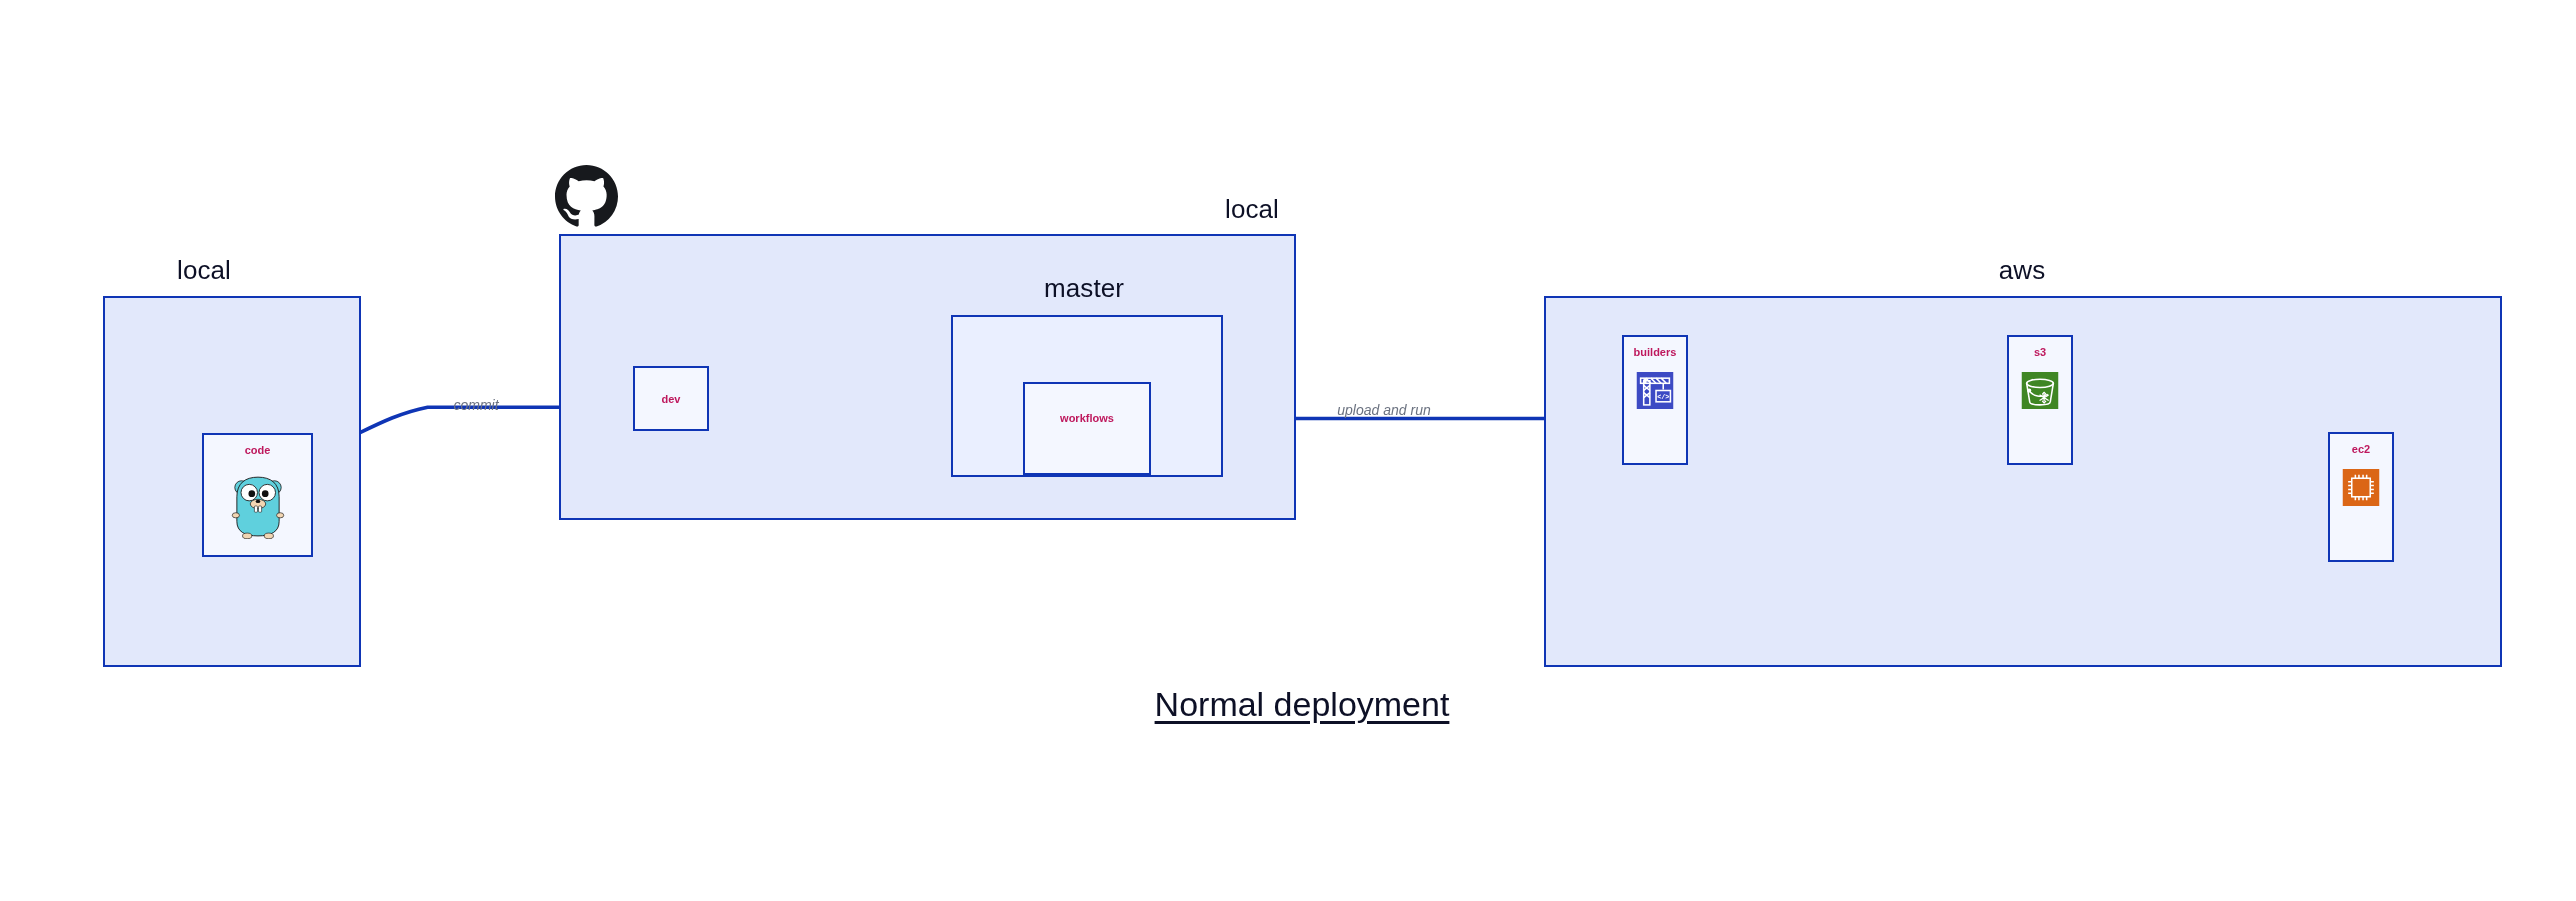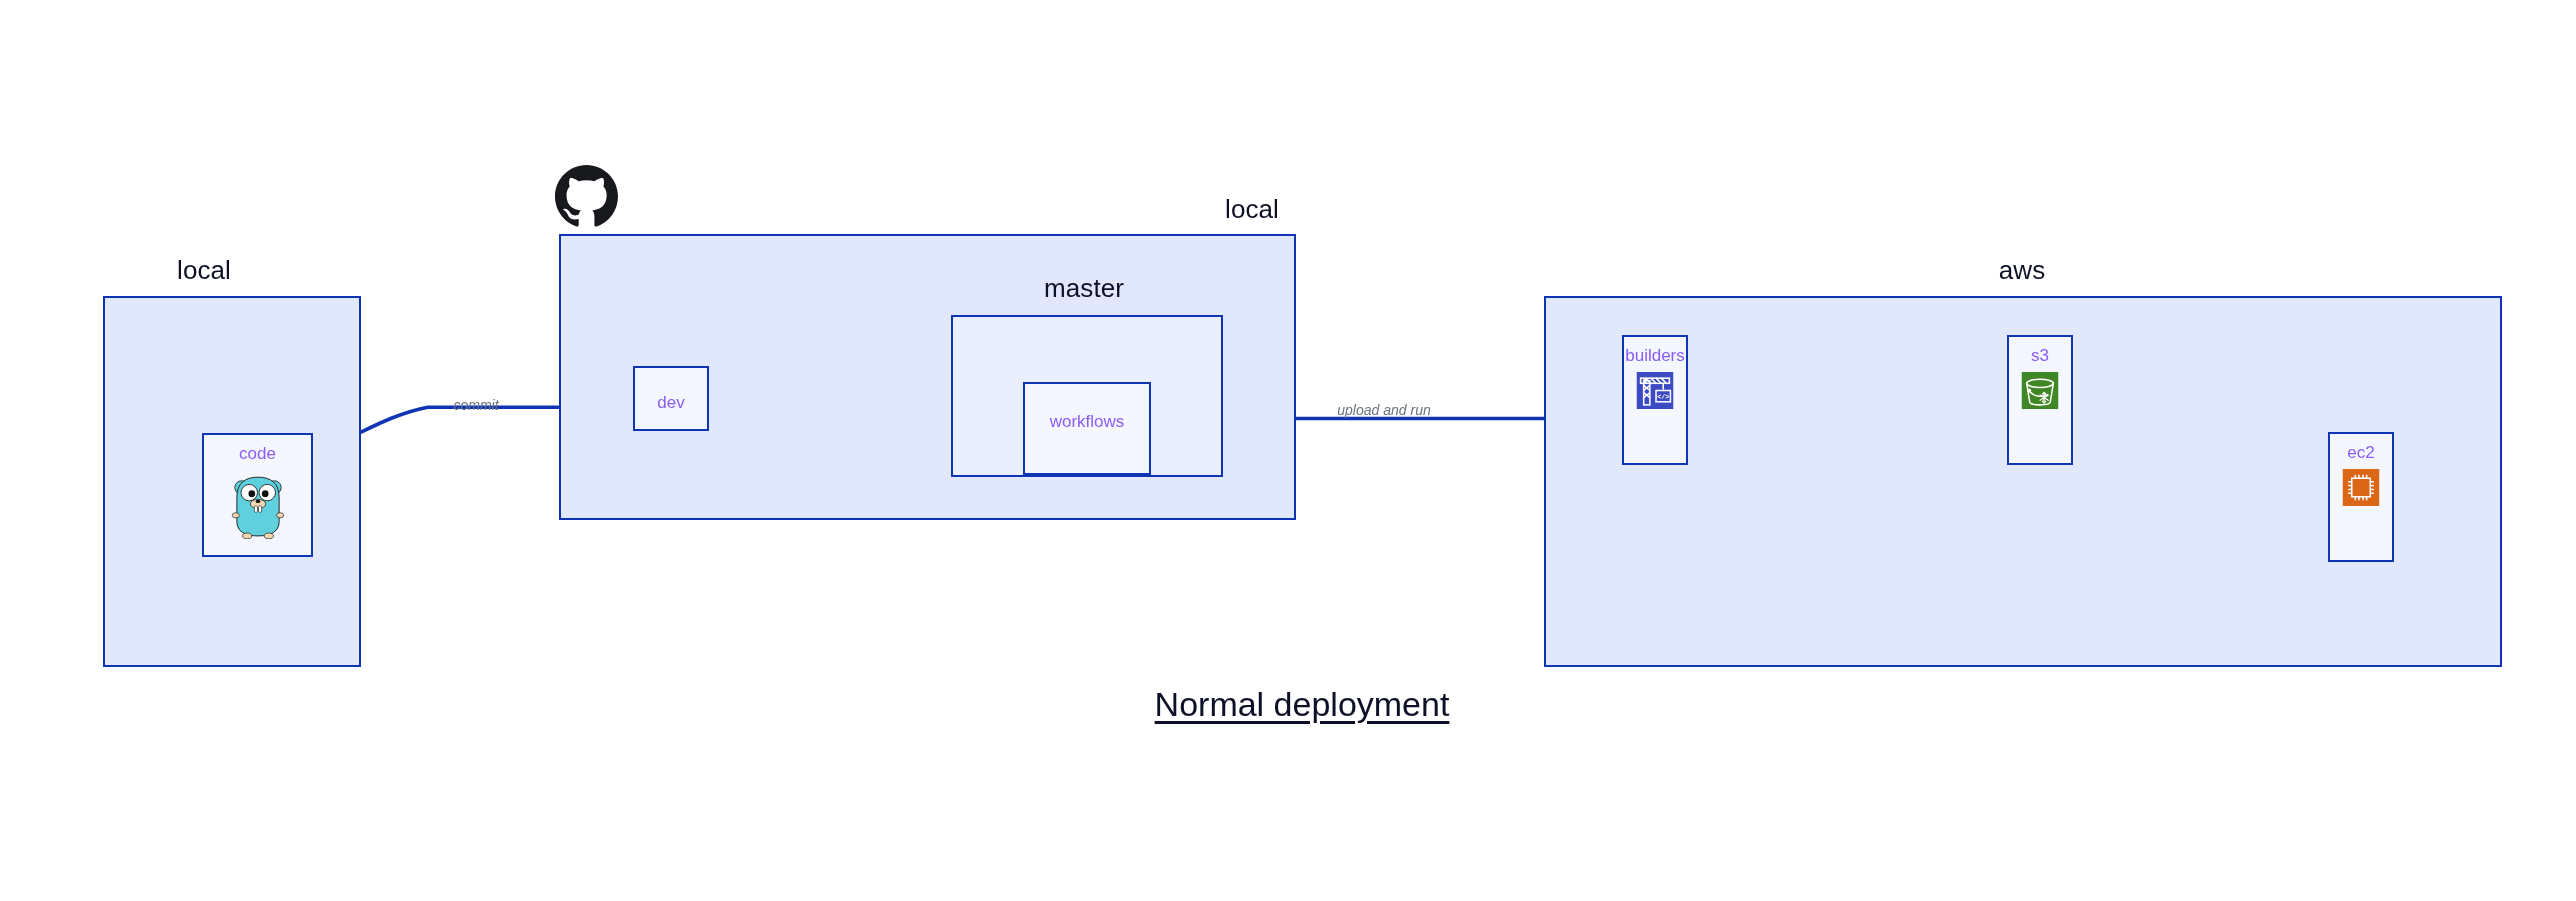--- a/index.html
+++ b/index.html
@@ -50,23 +50,23 @@
     position: absolute;
     background: #f4f7ff;
     border: 2.6px solid #0f35b5;
     box-sizing: border-box;
   }
   .node-label {
     position: absolute;
     left: 0;
     right: 0;
     text-align: center;
-    color: #8b5cf6;
-    font-size: 17px;
-    font-weight: 400;
+    color: #be185d;
+    font-size: 11px;
+    font-weight: 700;
     white-space: nowrap;
   }
   .node-icon {
     position: absolute;
     left: 50%;
     transform: translateX(-50%);
   }
 
   
   #edges {

